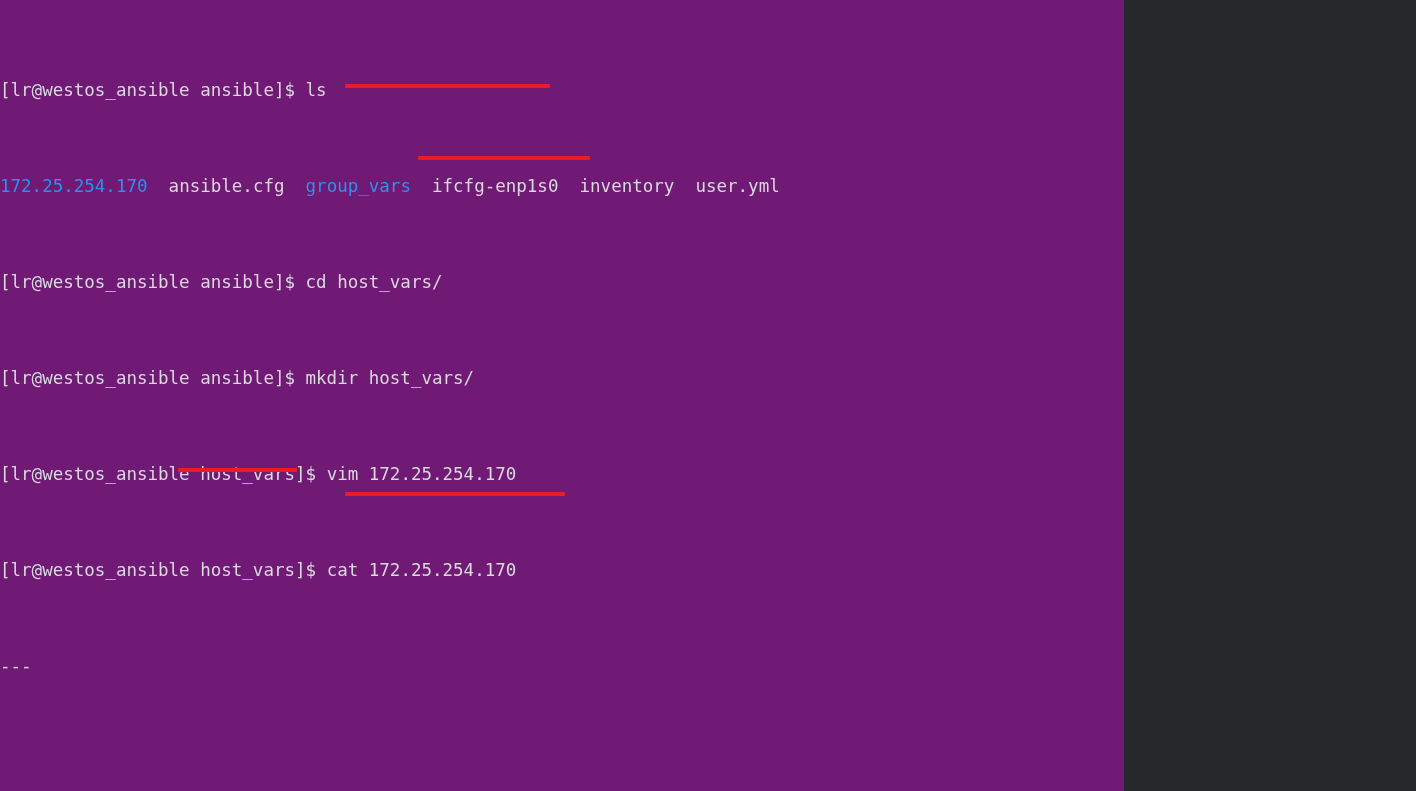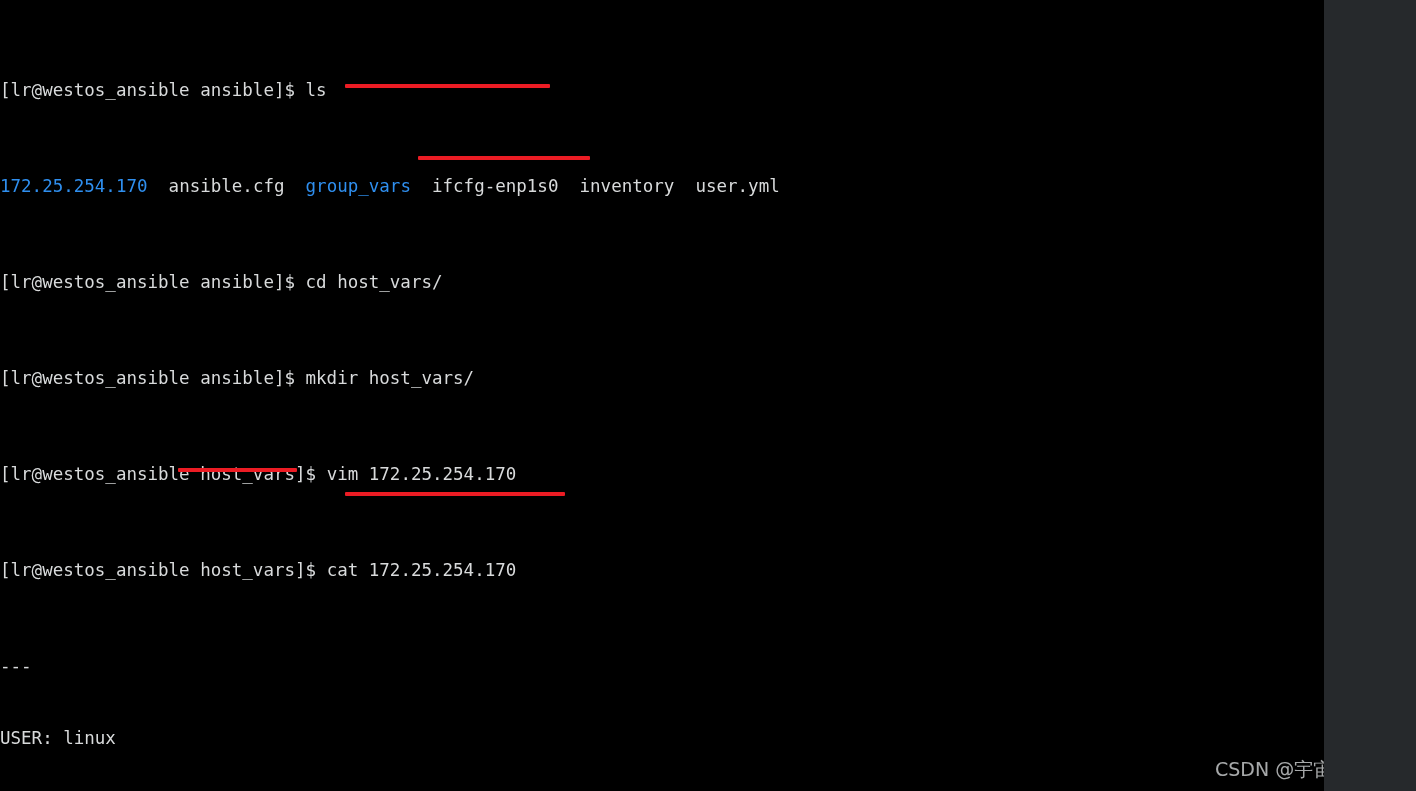--- a/index.html
+++ b/index.html
@@ -2,23 +2,23 @@
 <html><head>
 <meta charset="utf-8">
 <style>
   html, body {
     margin: 0;
     padding: 0;
     background: #26292c;
   }
   #terminal {
     position: relative;
-    width: 1324px;
+    width: 1124px;
     height: 791px;
-    background: #000000;
+    background: #701a75;
     overflow: hidden;
     font-family: "DejaVu Sans Mono", "Liberation Mono", monospace;
     font-size: 17.5px;
     line-height: 24px;
     letter-spacing: 0px;
     color: #d8dadb;
     -webkit-font-smoothing: antialiased;
   }
   .screen {
     position: absolute;
@@ -68,21 +68,20 @@
 
     <div class="line"><span class="c-white">[lr@westos_ansible ansible]$ </span><span class="c-white">cd host_vars/</span></div>
 
     <div class="line"><span class="c-white">[lr@westos_ansible ansible]$ </span><span class="c-white">mkdir host_vars/</span></div>
 
     <div class="line"><span class="c-white">[lr@westos_ansible host_vars]$ </span><span class="c-white">vim 172.25.254.170</span></div>
 
     <div class="line"><span class="c-white">[lr@westos_ansible host_vars]$ </span><span class="c-white">cat 172.25.254.170</span></div>
 
     <div class="line c-white">---</div>
-    <div class="line c-white">USER: linux</div>
 
     
 
     
 
     
 
     
     
     

